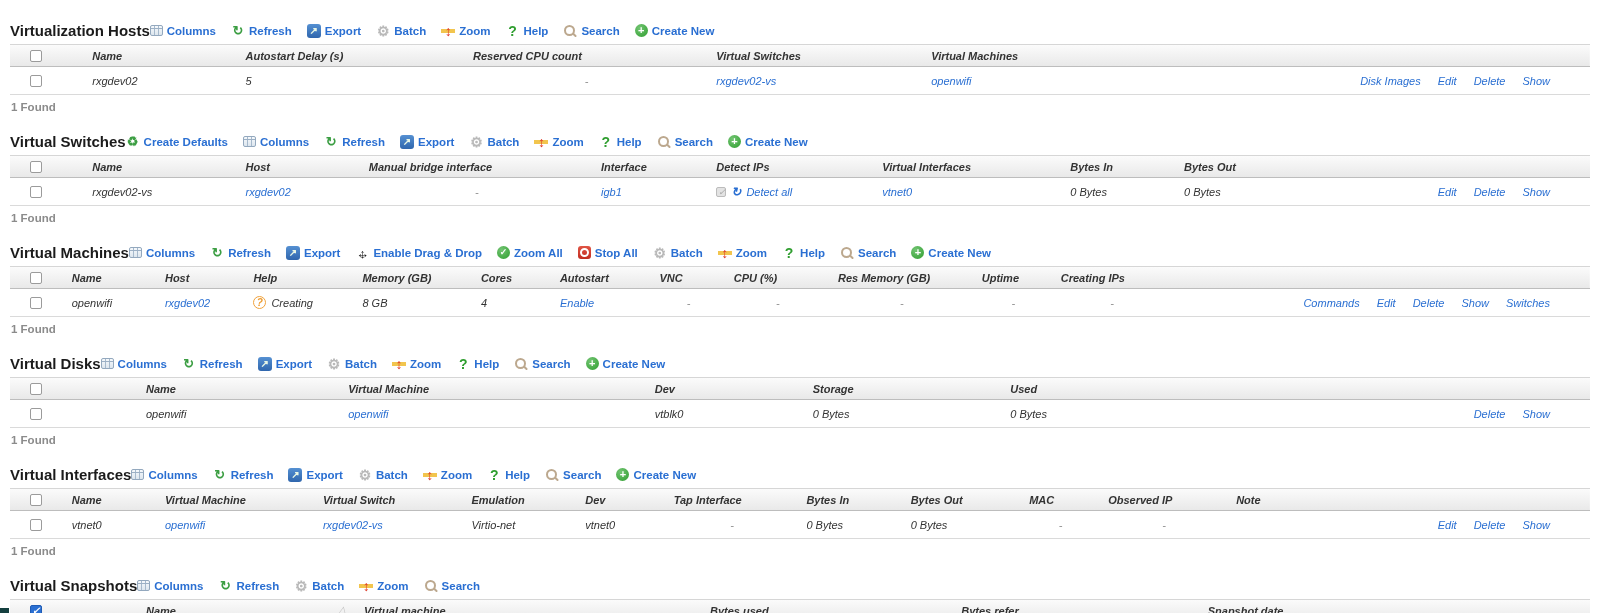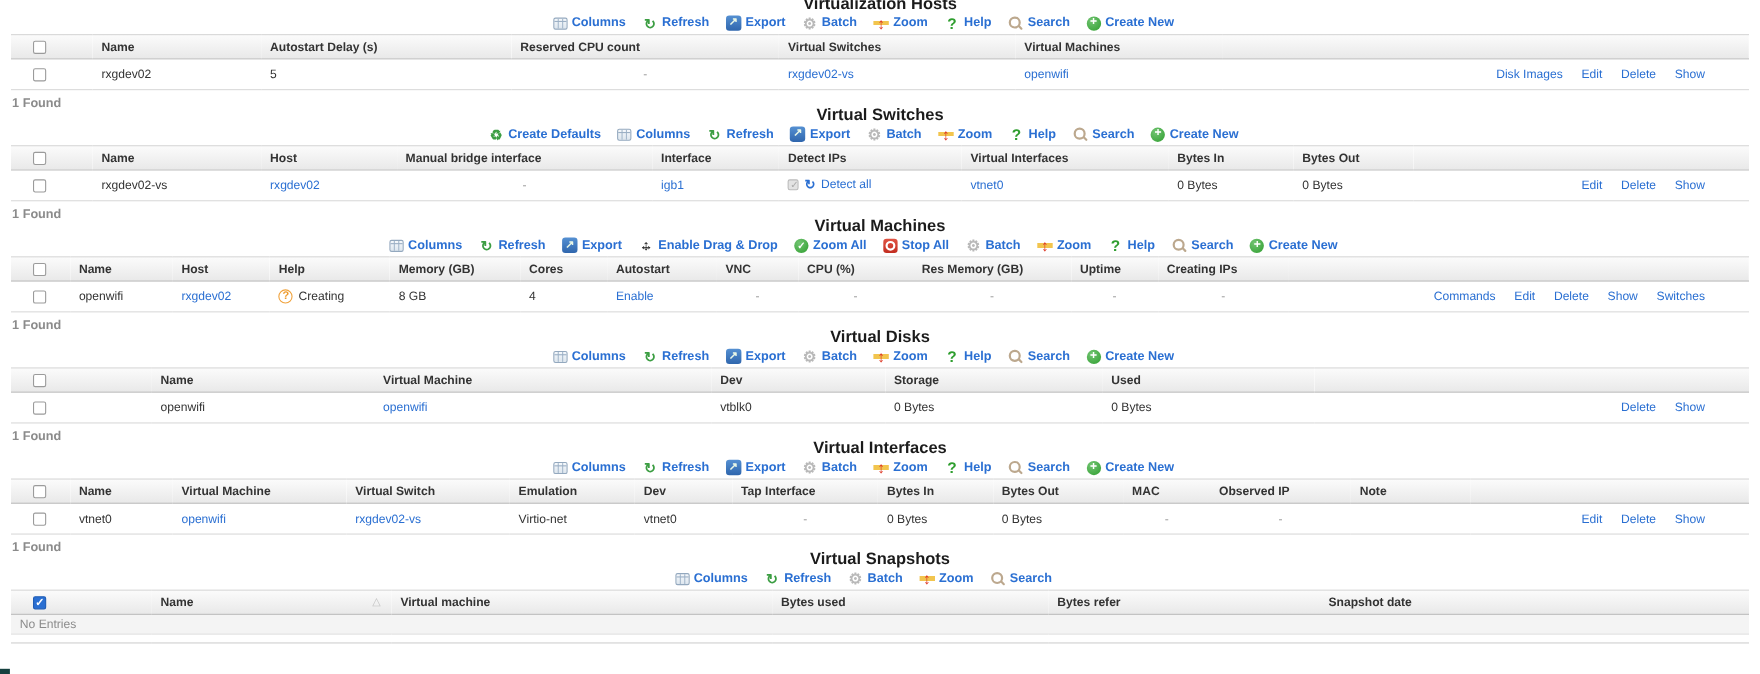--- a/index.html
+++ b/index.html
@@ -4,21 +4,21 @@
 <style>
   :root{ --link:#2a6fd2; }
   *{box-sizing:border-box;}
   html,body{margin:0;padding:0;}
   body{
     width:1600px;height:613px;overflow:hidden;background:#fff;color:#333;
     font-family:"Liberation Sans", sans-serif;position:relative;
   }
   .wrap{padding:2px 10px 0 10px;}
   .section{margin-bottom:1px;}
-  .sec-head{display:flex;justify-content:flex-end;align-items:center;height:21px;margin-top:5px;flex-direction:column;}
+  .sec-head{display:flex;justify-content:flex-start;align-items:center;height:21px;margin-top:18px;}
   .sec-title{font-size:15px;font-weight:bold;color:#1b1b1b;margin:0;line-height:21px;}
   .toolbar{display:flex;align-items:center;gap:15px;margin-right:30px;}
   .tool{display:inline-flex;align-items:center;gap:4px;color:var(--link);
         font-weight:bold;font-size:11.5px;text-decoration:none;cursor:pointer;white-space:nowrap;}
   .ticon{width:14px;height:14px;display:inline-flex;align-items:center;justify-content:center;
          font-size:12px;line-height:1;flex:none;}
   
   .i-columns{width:13px;height:11px;background:linear-gradient(#f6f9fc,#dde6ee);
              border:1px solid #93a8be;border-radius:2px;position:relative;}
   .i-columns::before{content:"";position:absolute;left:3px;top:0;bottom:0;width:1px;
@@ -44,21 +44,21 @@
   .i-drag::before,.i-drag::after{position:absolute;left:50%;top:50%;transform:translate(-50%,-50%);
             color:#151515;font-weight:bold;font-size:13px;}
   .i-drag::before{content:"↔";}
   .i-drag::after{content:"↕";}
   .i-startall{background:radial-gradient(circle at 35% 30%, #72c472, #2f9e2f);border-radius:50%;
             width:13px;height:13px;}
   .i-startall::before{content:"✓";color:#fff;font-weight:bold;font-size:9px;}
   .i-stopall{background:linear-gradient(#e05444,#c22d20);border-radius:3px;width:13px;height:13px;}
   .i-stopall::before{content:"";width:5px;height:5px;border:2px solid #fff;border-radius:50%;}
   
-  table.grid{width:100%;border-collapse:collapse;table-layout:fixed;margin-top:3px;}
+  table.grid{width:100%;border-collapse:collapse;table-layout:fixed;margin-top:3px;font-style:italic;}
   thead tr{height:22px;background:linear-gradient(#fbfbfb,#e8e8e8);}
   th{font-size:11px;font-weight:bold;color:#333;text-align:left;padding:0 8px;
      border-top:1px solid #d6d6d6;border-bottom:1px solid #bdbdbd;
      overflow:hidden;white-space:nowrap;position:relative;}
   tbody td{height:28px;font-size:11px;color:#333;padding:0 8px;border-bottom:1px solid #dadada;
      white-space:nowrap;overflow:hidden;}
   td.dash{text-align:center;color:#9b9b9b;}
   a.cell-link{color:var(--link);text-decoration:none;cursor:pointer;}
   td.actions{text-align:right;padding-right:40px;}
   td.actions a{margin-left:17px;color:var(--link);text-decoration:none;cursor:pointer;}

